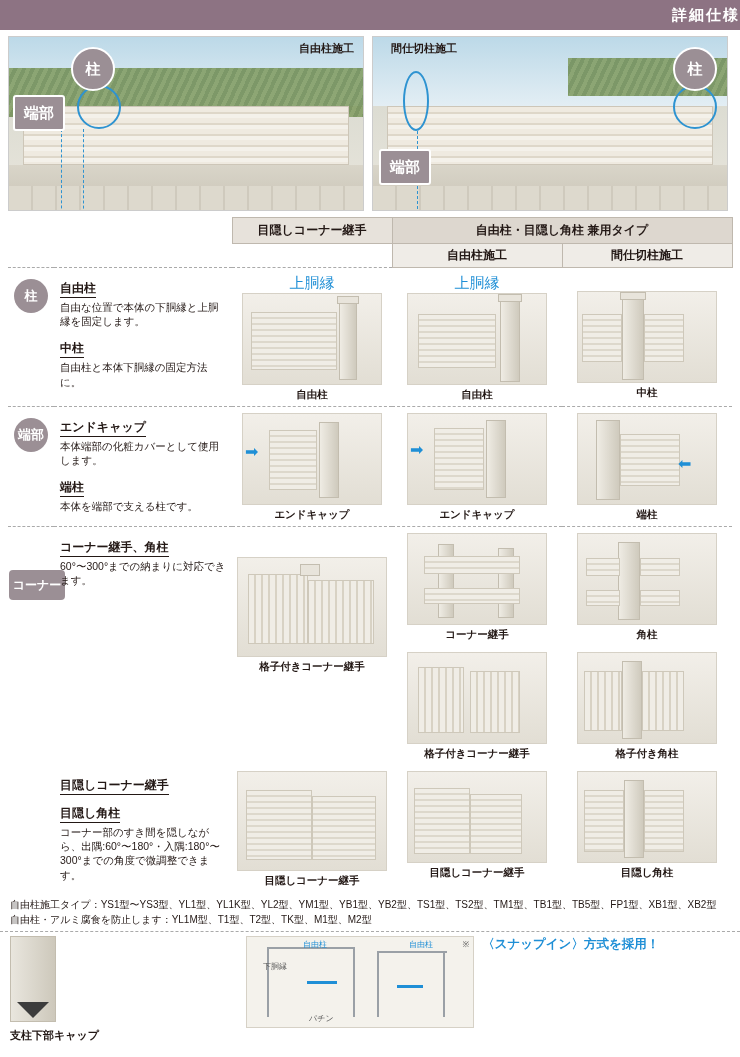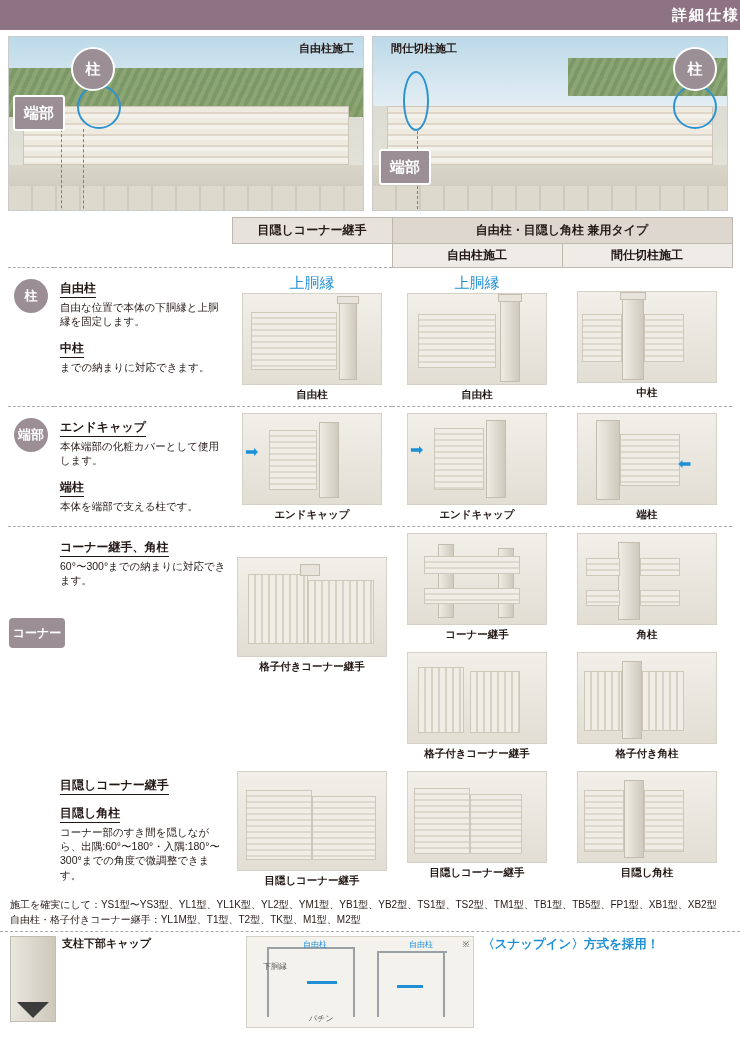--- a/index.html
+++ b/index.html
@@ -185,21 +185,21 @@
 
   
   .bottom {
     display: flex;
     gap: 8px;
     padding: 4px 10px 8px 10px;
     border-top: 1px dashed #aaa;
     margin-top: 2px;
   }
   .bcol { font-size: 10px; line-height:1.4; }
-  .bcol.one { width: 230px; display:flex; gap:6px; }
+  .bcol.one { width: 230px; display:flex; gap:6px;flex-direction:column; }
   .bcol.two { width: 230px; }
   .bcol.three { width: 250px; }
   .b-title { font-weight: bold; font-size: 11px; margin-bottom: 2px; }
   .b-title.blue { color:#1f8fd6; font-size: 12.5px; }
   .capfig {
     width: 46px; height: 86px;
     background: linear-gradient(90deg,#e9e6de,#cdc8bb);
     border:1px solid #c3bdaf;
     position: relative;
   }
@@ -306,21 +306,21 @@
   </tr>
 
   <tr class="rowsep">
     <td>
       <div class="badge">柱</div>
     </td>
     <td class="cell-pad">
       <div class="desc-title">自由柱</div>
       <p class="desc-text">自由な位置で本体の下胴縁と上胴縁を固定します。</p>
       <div class="desc-title">中柱</div>
-      <p class="desc-text">までの納まりに対応できます。</p>
+      <p class="desc-text">自由柱と本体下胴縁の固定方法に。</p>
     </td>
     <td class="fig">
       <div class="fig-note">上胴縁</div>
       <div class="fig-img">
         <div class="slat" style="left:8px;top:18px;width:86px;height:58px;"></div>
         <div class="post" style="left:96px;top:6px;width:18px;height:80px;"></div>
         <div class="cap" style="left:94px;top:2px;width:22px;height:8px;"></div>
       </div>
       <div class="fig-cap">自由柱</div>
     </td>
@@ -376,21 +376,21 @@
         <div class="post" style="left:18px;top:6px;width:24px;height:80px;"></div>
         <div class="slat" style="left:42px;top:20px;width:60px;height:52px;"></div>
         <div class="arrow-blue" style="left:100px;top:42px;">⬅</div>
       </div>
       <div class="fig-cap">端柱</div>
     </td>
   </tr>
 
   <tr class="rowsep">
     <td rowspan="3">
-      <div class="badge wide" style="margin-top:90px;">コーナー</div>
+      <div class="badge wide" style="margin-top:42px;">コーナー</div>
     </td>
     <td class="cell-pad">
       <div class="desc-title">コーナー継手、角柱</div>
       <p class="desc-text">60°〜300°までの納まりに対応できます。</p>
     </td>
     <td class="fig" rowspan="2">
       <div class="fig-img big" style="margin-top:24px;">
         <div class="vslat" style="left:10px;top:16px;width:60px;height:70px;"></div>
         <div class="vslat" style="left:70px;top:22px;width:66px;height:64px;"></div>
         <div class="cap" style="left:62px;top:6px;width:20px;height:12px;"></div>
@@ -464,22 +464,22 @@
         <div class="slat" style="left:66px;top:18px;width:40px;height:62px;"></div>
       </div>
       <div class="fig-cap">目隠し角柱</div>
     </td>
   </tr>
 </tbody>
     </table>
 </div>
 
 <div class="footnotes">
-  <div>施工を確実にして：YS1型〜YS3型、YL1型、YL1K型、YL2型、YM1型、YB1型、YB2型、TS1型、TS2型、TM1型、TB1型、TB5型、FP1型、XB1型、XB2型</div>
-  <div>自由柱・格子付きコーナー継手：YL1M型、T1型、T2型、TK型、M1型、M2型</div>
+  <div>自由柱施工タイプ：YS1型〜YS3型、YL1型、YL1K型、YL2型、YM1型、YB1型、YB2型、TS1型、TS2型、TM1型、TB1型、TB5型、FP1型、XB1型、XB2型</div>
+  <div>自由柱・アルミ腐食を防止します：YL1M型、T1型、T2型、TK型、M1型、M2型</div>
 </div>
 
 <div class="bottom">
 
   <div class="bcol one">
     <div class="capfig"></div>
     <div>
       <div class="b-title">支柱下部キャップ</div>
     </div>
   </div>

